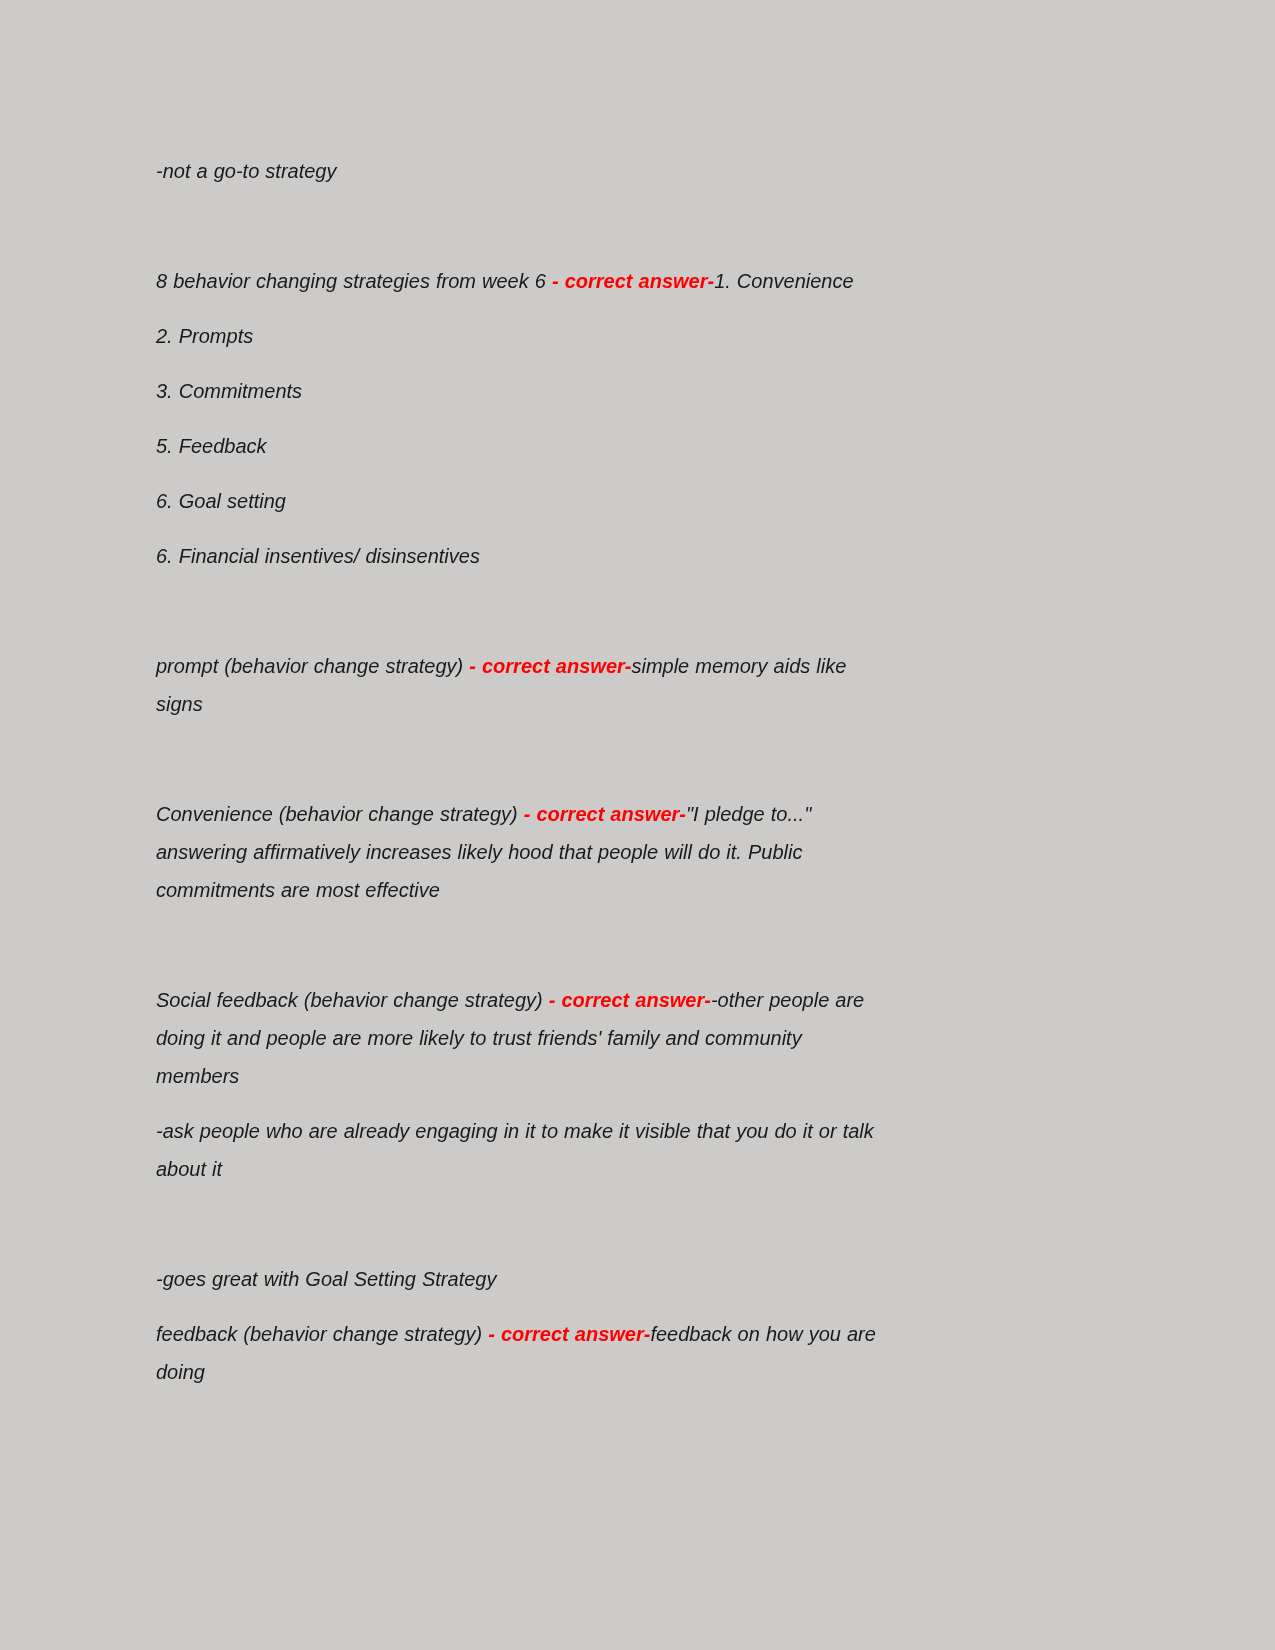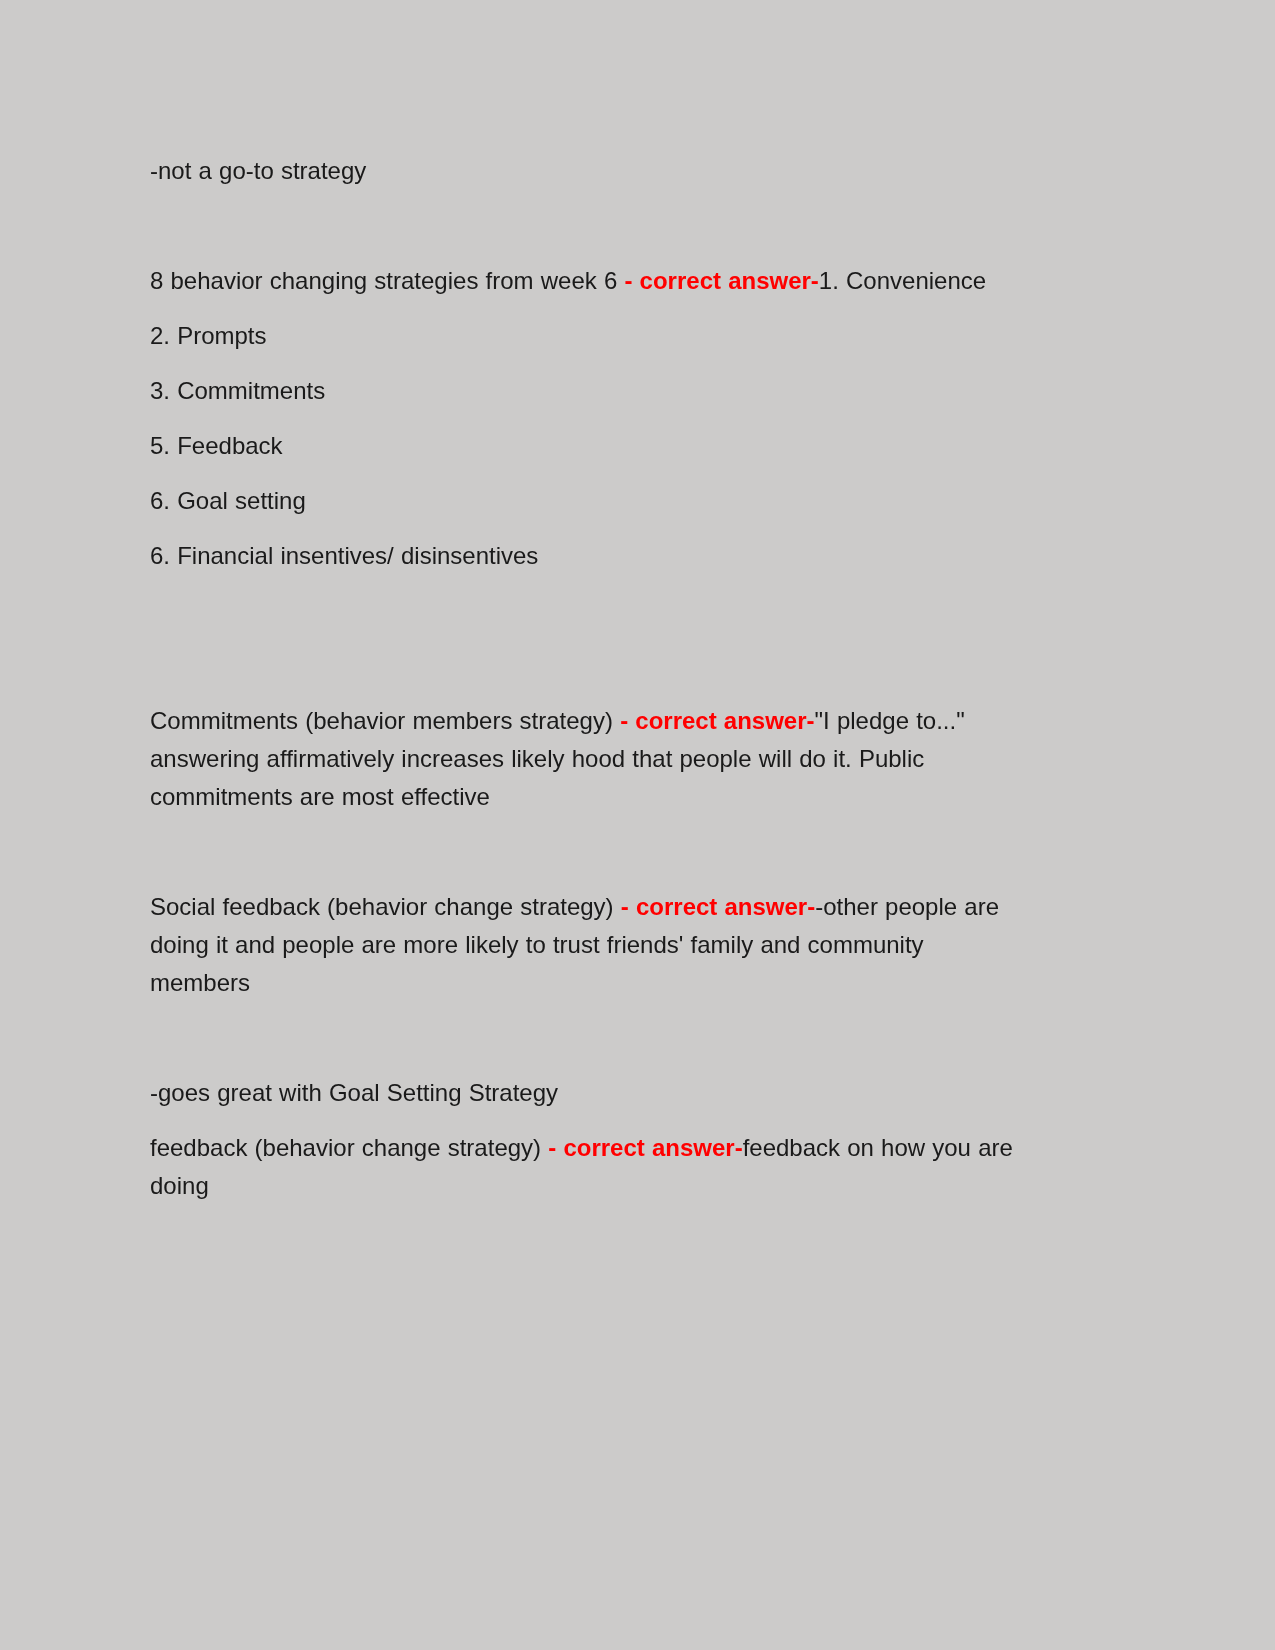--- a/index.html
+++ b/index.html
@@ -24,26 +24,27 @@
     inset: 0;
     background: var(--bg);
   }
   .doc-content {
     position: absolute;
     left: 150px;
     top: 152px;
     width: 1062px;
   }
   .para {
-    margin: 0 0 17px 0;
-    font-size: 24px;
+    margin: 0 0 17px 6px;
+    font-size: 20px;
     line-height: 38px;
     color: var(--ink);
     white-space: pre-wrap;
     word-spacing: 0.5px;
+    font-style: italic;
   }
   .para.blank {
     height: 38px;
   }
   .run { color: var(--ink); }
   .run.answer {
     color: var(--accent);
     font-weight: 700;
   }
 </style>
@@ -54,26 +55,30 @@
   <div class="doc-content" id="doc-content">
       <p class="para"><span class="run">-not a go-to strategy</span></p>
       <p class="para blank"></p>
       <p class="para"><span class="run">8 behavior changing strategies from week 6 </span><span class="run answer">- correct answer-</span><span class="run">1. Convenience</span></p>
       <p class="para"><span class="run">2. Prompts</span></p>
       <p class="para"><span class="run">3. Commitments</span></p>
       <p class="para"><span class="run">5. Feedback</span></p>
       <p class="para"><span class="run">6. Goal setting</span></p>
       <p class="para"><span class="run">6. Financial insentives/ disinsentives</span></p>
       <p class="para blank"></p>
+      <p class="para"><span class="run">prompt (behavior change strategy) </span><span class="run answer">- correct answer-</span><span class="run">simple memory aids like
+signs</span></p>
       <p class="para blank"></p>
-      <p class="para"><span class="run">Commitments (behavior members strategy) </span><span class="run answer">- correct answer-</span><span class="run">"I pledge to..."
+      <p class="para"><span class="run">Convenience (behavior change strategy) </span><span class="run answer">- correct answer-</span><span class="run">"I pledge to..."
 answering affirmatively increases likely hood that people will do it. Public
 commitments are most effective</span></p>
       <p class="para blank"></p>
       <p class="para"><span class="run">Social feedback (behavior change strategy) </span><span class="run answer">- correct answer-</span><span class="run">-other people are
 doing it and people are more likely to trust friends' family and community
 members</span></p>
+      <p class="para"><span class="run">-ask people who are already engaging in it to make it visible that you do it or talk
+about it</span></p>
       <p class="para blank"></p>
       <p class="para"><span class="run">-goes great with Goal Setting Strategy</span></p>
       <p class="para"><span class="run">feedback (behavior change strategy) </span><span class="run answer">- correct answer-</span><span class="run">feedback on how you are
 doing</span></p>
     </div>
 </main>
 
 </body></html>

